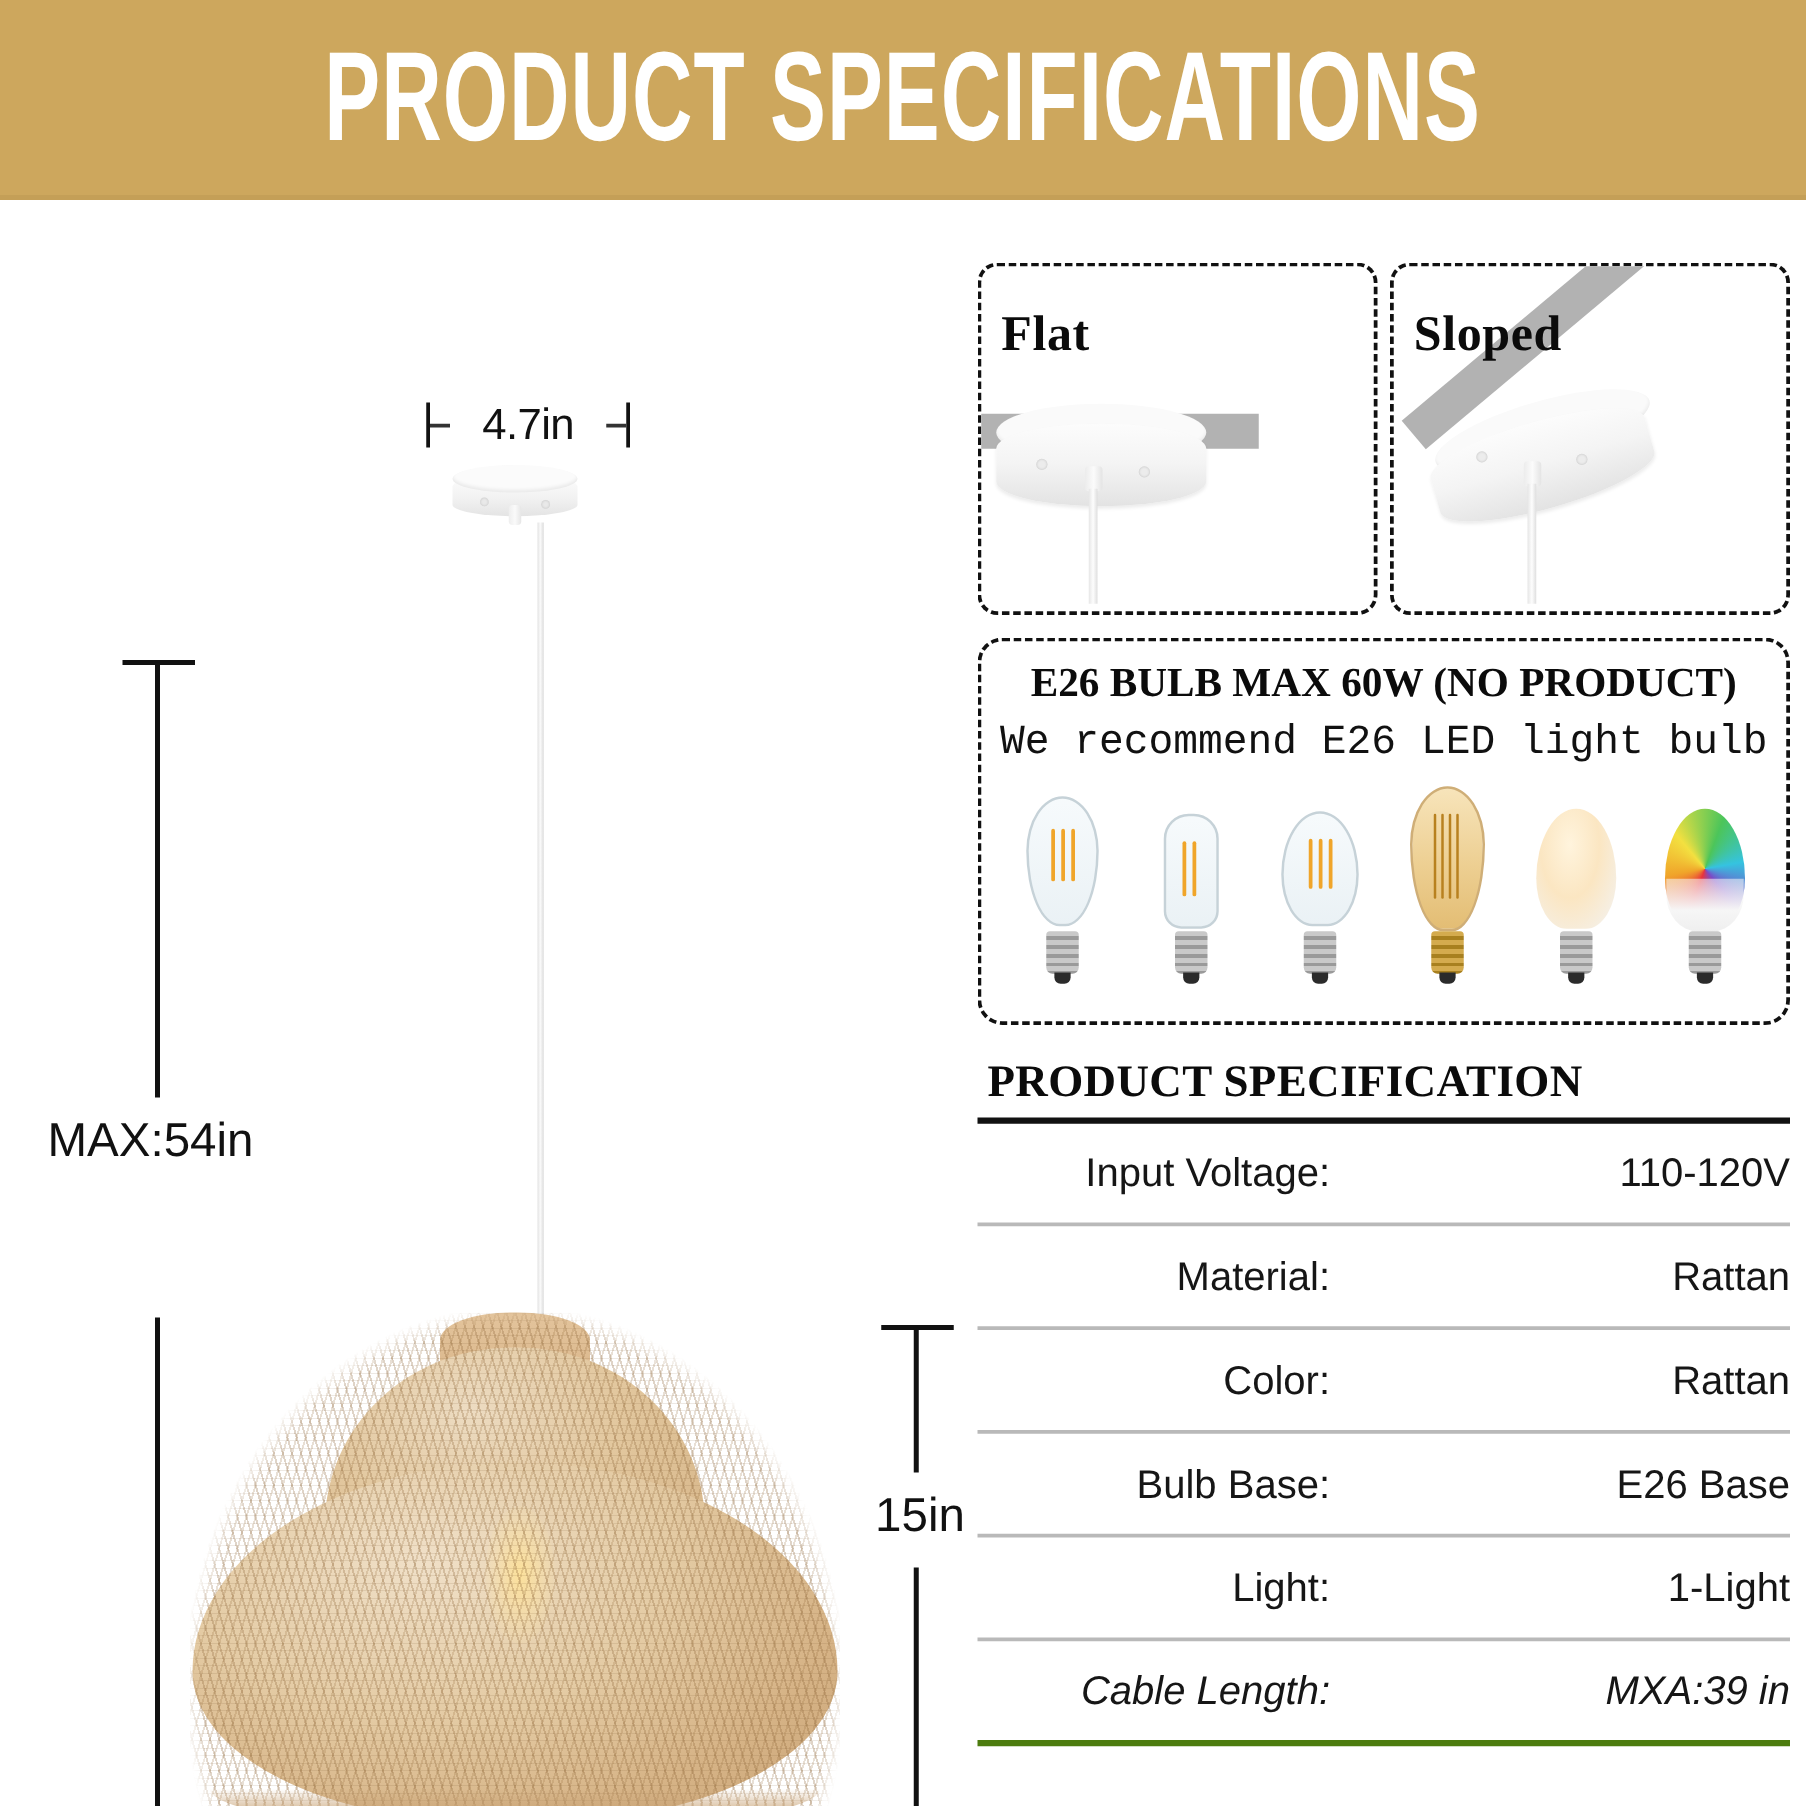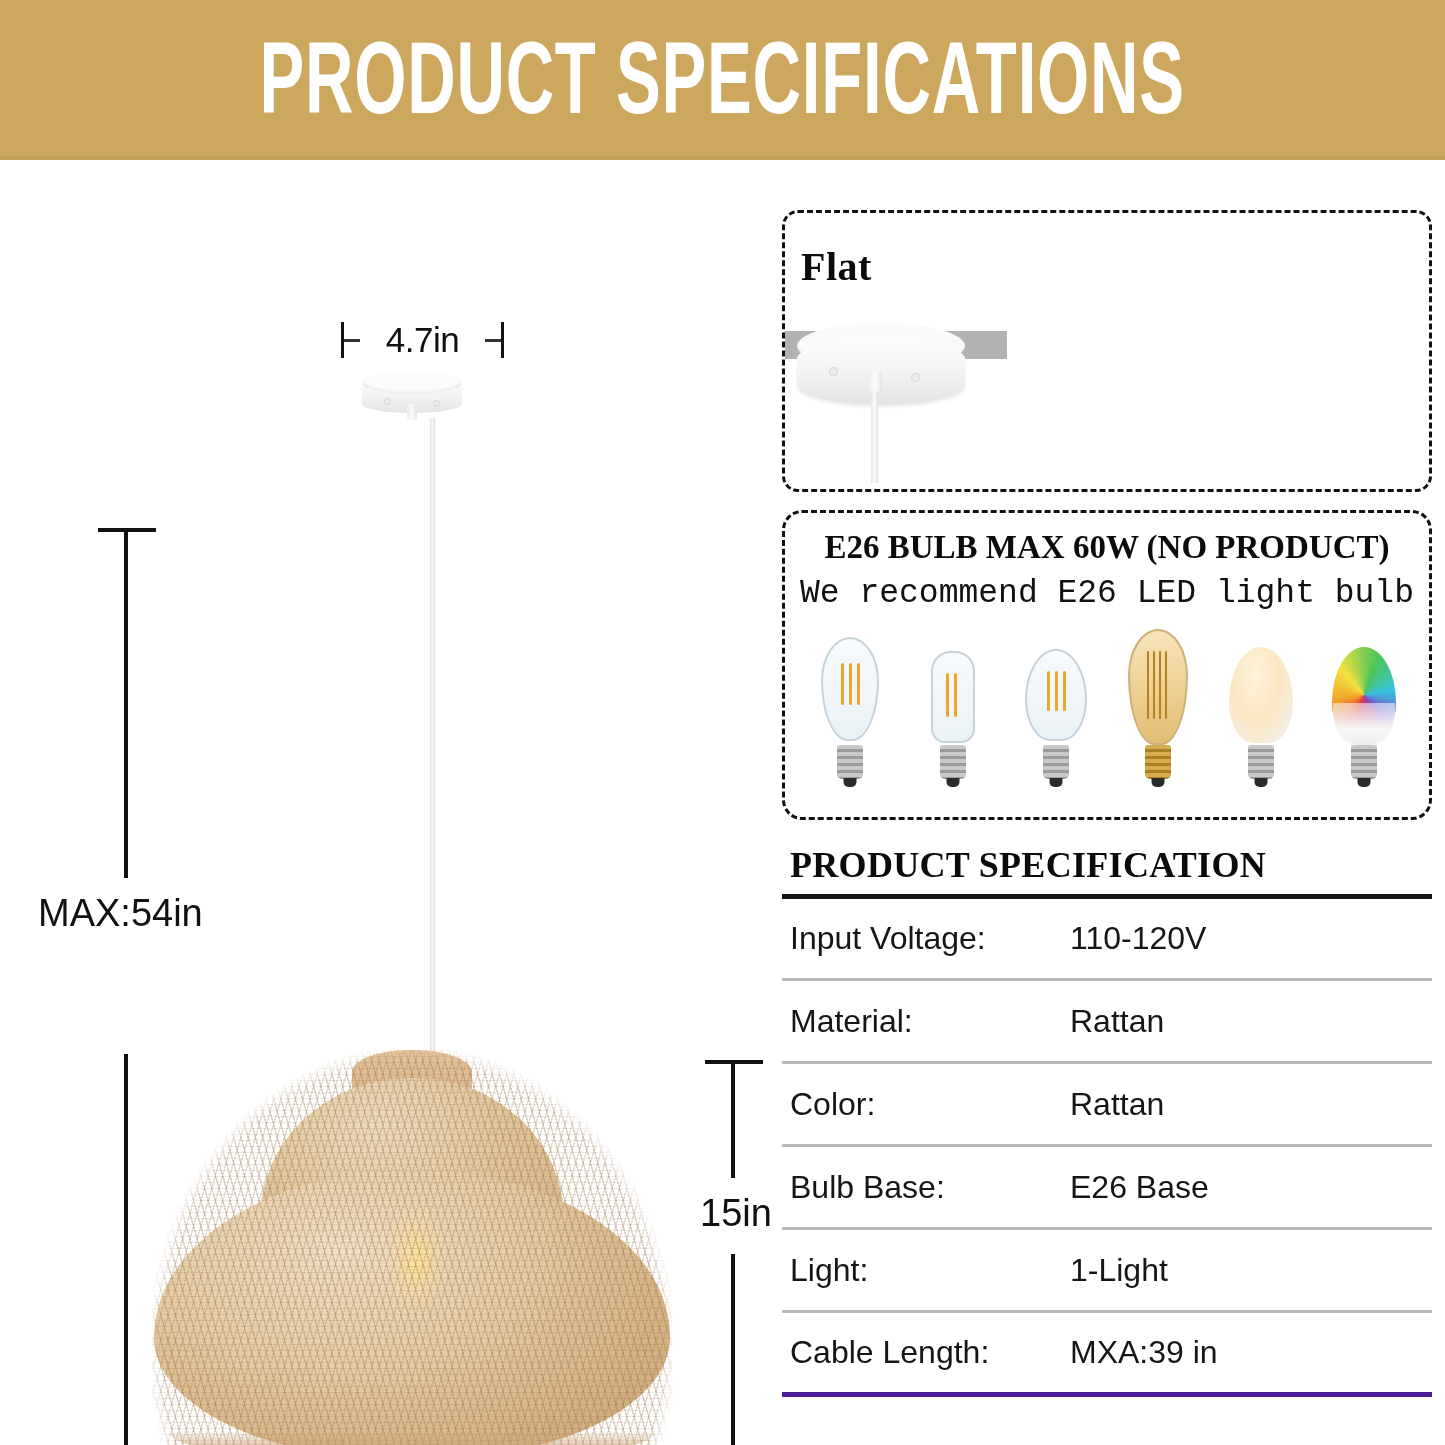--- a/index.html
+++ b/index.html
@@ -198,28 +198,28 @@
   .base .tip{ position:absolute; left:50%; transform:translateX(-50%); bottom:-8px;
               width:13px; height:9px; border-radius:0 0 5px 5px; background:#2b2b2b; }
   .fil{ position:absolute; background:#f0a52a; width:3px; border-radius:2px; }
 
   
   #spec-wrap{ margin-top:24px; }
   #spec-title{
     font-family:"Liberation Serif", serif; font-weight:700;
     font-size:36px; color:#0b0b0b; letter-spacing:.3px; padding-left:8px;
   }
-  #spec-table{ width:100%; border-collapse:collapse; margin-top:8px; }
+  #spec-table{ width:100%; border-collapse:collapse; margin-top:8px;text-align:right; }
   #spec-table tr{ height:83px; }
   #spec-table td{
     font-size:32px; color:#161616; vertical-align:middle;
     border-bottom:3px solid #b9b9b9; padding:0;
   }
   #spec-table tr:first-child td{ border-top:5px solid #111; }
-  #spec-table tr:last-child td{ border-bottom:5px solid #4c1d95; }
+  #spec-table tr:last-child td{ border-bottom:5px solid #4d7c0f;font-style:italic; }
   #spec-table td.k{ width:282px; padding-left:8px; }
   #spec-table td.v{ padding-left:6px; }
 </style>
 </head>
 <body>
 
 <div id="banner">
   <div id="banner-title">PRODUCT SPECIFICATIONS</div>
 </div>
 
@@ -283,20 +283,32 @@
         <div class="ceil-disctop" style="left:12px;top:110px;width:168px;height:46px;"></div>
         <div class="ceil-disc" style="left:12px;top:126px;width:168px;height:66px;"></div>
         <div class="ceil-screw" style="left:44px;top:154px;"></div>
         <div class="ceil-screw" style="left:126px;top:160px;"></div>
         <div class="ceil-nub" style="left:83px;top:160px;"></div>
         <div class="ceil-wire" style="left:86px;top:178px;height:92px;"></div>
       </div>
     </div>
 
 
+    <div class="ceil-box">
+      <div class="ceil-label">Sloped</div>
+      <div class="ceil-art">
+        <div class="ceil-slab" style="left:16px;top:120px;width:280px;height:30px;transform:rotate(-40deg);transform-origin:left center;"></div>
+        <div class="ceil-disctop" style="left:30px;top:108px;width:178px;height:48px;transform:rotate(-16deg);"></div>
+        <div class="ceil-disc" style="left:30px;top:124px;width:178px;height:70px;transform:rotate(-16deg);"></div>
+        <div class="ceil-screw" style="left:66px;top:148px;"></div>
+        <div class="ceil-screw" style="left:146px;top:150px;"></div>
+        <div class="ceil-nub" style="left:104px;top:156px;"></div>
+        <div class="ceil-wire" style="left:107px;top:174px;height:96px;"></div>
+      </div>
+    </div>
   </div>
 
   <div id="bulb-panel">
     <div id="bulb-title">E26 BULB MAX 60W (NO PRODUCT)</div>
     <div id="bulb-sub">We recommend E26 LED light bulb</div>
 
     <div id="bulb-row">
 
       <div class="bulb">
         <div class="glass" style="top:8px;width:58px;height:104px;background:linear-gradient(180deg,rgba(246,250,252,.95),rgba(232,240,244,.9));border:2px solid #c6d2d8;border-radius:50% 50% 46% 46% / 42% 42% 58% 58%;"></div>

